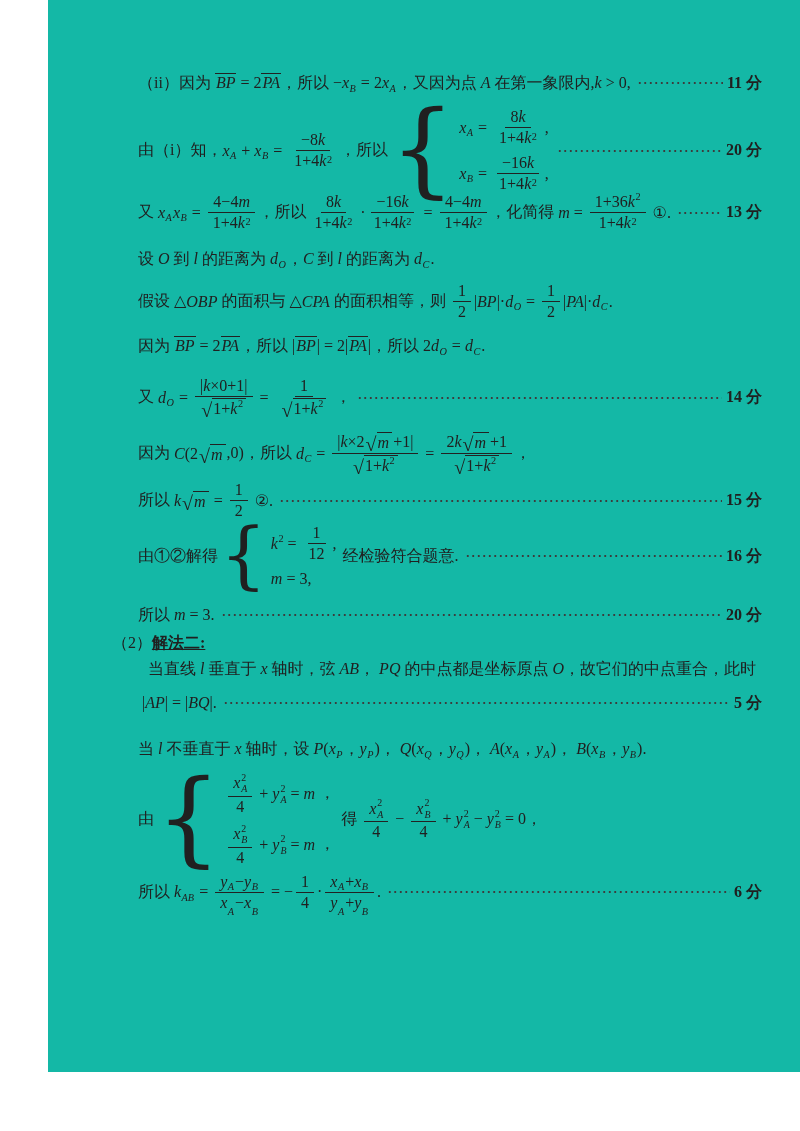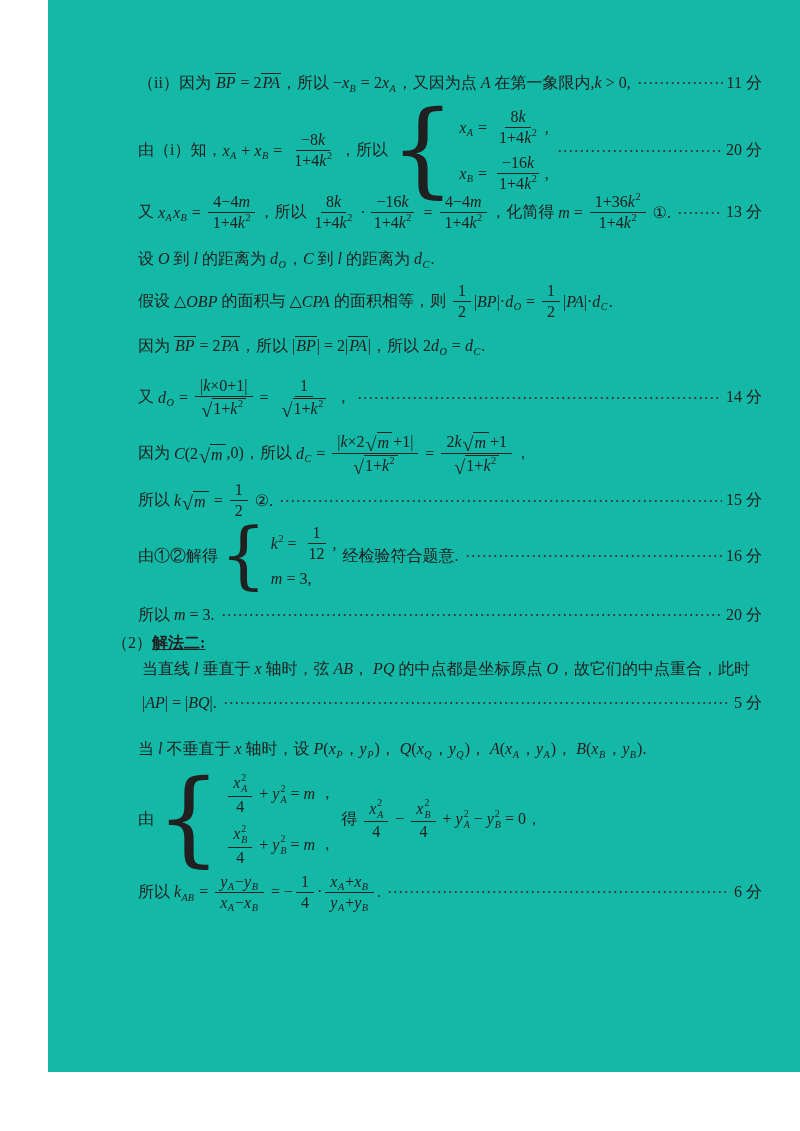--- a/index.html
+++ b/index.html
@@ -12,39 +12,39 @@
   .bold{font-weight:bold;text-decoration:underline;}
   .vec{font-style:italic;border-top:1.2px solid #222;padding:0 1px;line-height:1.15;}
   .sb{font-size:64%;font-style:italic;position:relative;top:0.5em;margin:0 1px 0 0.5px;white-space:pre;}
   .sp{font-size:64%;position:relative;top:-0.5em;margin-left:0.5px;white-space:pre;}
   .ss{display:inline-flex;align-items:center;}
   .ss .base{font-style:italic;}
   .stk{display:inline-flex;flex-direction:column;font-size:62%;line-height:1.15;margin-left:1px;}
   .stk .dn{font-style:italic;}
   .frac{display:inline-flex;flex-direction:column;align-items:center;margin:0 3px;}
   .num{display:flex;align-items:center;justify-content:center;padding:0 5px 1px;border-bottom:1.2px solid #222;}
-  .den{display:flex;align-items:center;justify-content:center;padding:1px 5px 0;}
+  .den{display:flex;align-items:flex-end;justify-content:center;padding:1px 5px 0;}
   .sqrt{display:inline-flex;align-items:flex-end;margin:0 1px;}
   .rad{font-size:1.25em;line-height:0.85;transform:translateY(1px);}
   .sqc{display:flex;align-items:center;border-top:1.2px solid #222;padding:1px 3px 0 1px;}
   .cases{display:inline-flex;align-items:center;margin:0 2px;}
   .cases::before{content:"{";font-family:"DejaVu Serif",serif;font-size:4.6em;line-height:0.75;
                  font-weight:300;margin-right:4px;transform:translateY(-1px);}
   .cases.big::before{font-size:6.4em;}
   .crows{display:inline-flex;flex-direction:column;row-gap:7px;align-items:flex-start;}
   .crow{display:flex;align-items:center;}
   .dots{flex:1 1 12px;min-width:12px;height:4px;margin:0 4px 0 6px;align-self:center;
         background-image:radial-gradient(circle,#3c3c3c 1.15px,rgba(0,0,0,0) 1.35px);
         background-size:5.5px 4px;background-repeat:repeat-x;background-position:0 50%;}
-  .score{white-space:pre;}
+  .score{white-space:pre;font-weight:bold;}
   
   .ln0{margin-top:0;} .ln1{margin-top:14px;} .ln2{margin-top:0;} .ln3{margin-top:16px;}
   .ln4{margin-top:12px;} .ln5{margin-top:14px;} .ln6{margin-top:20px;} .ln7{margin-top:14px;}
   .ln8{margin-top:6px;} .ln9{margin-top:4px;} .ln10{margin-top:16px;} .ln11{margin-top:6px;padding-left:0;}
-  .ln12{margin-top:4px;padding-left:30px;} .ln13{margin-top:4px;padding-left:30px;}
+  .ln12{margin-top:4px;padding-left:30px;} .ln13{margin-top:4px;padding-left:30px;justify-content:center;}
   .ln14{margin-top:12px;padding-left:30px;} .ln15{margin-top:24px;} .ln16{margin-top:12px;}
   .ln17{margin-top:6px;}
   .footer{position:absolute;left:0;right:0;top:1090px;text-align:center;font-size:15px;
           letter-spacing:1px;color:#222;}
   .cutline{position:absolute;left:2px;right:2px;top:1123px;border-top:1px dashed #bdbdbd;height:0;}
 </style>
 </head>
 <body>
 
 <div class="page">

